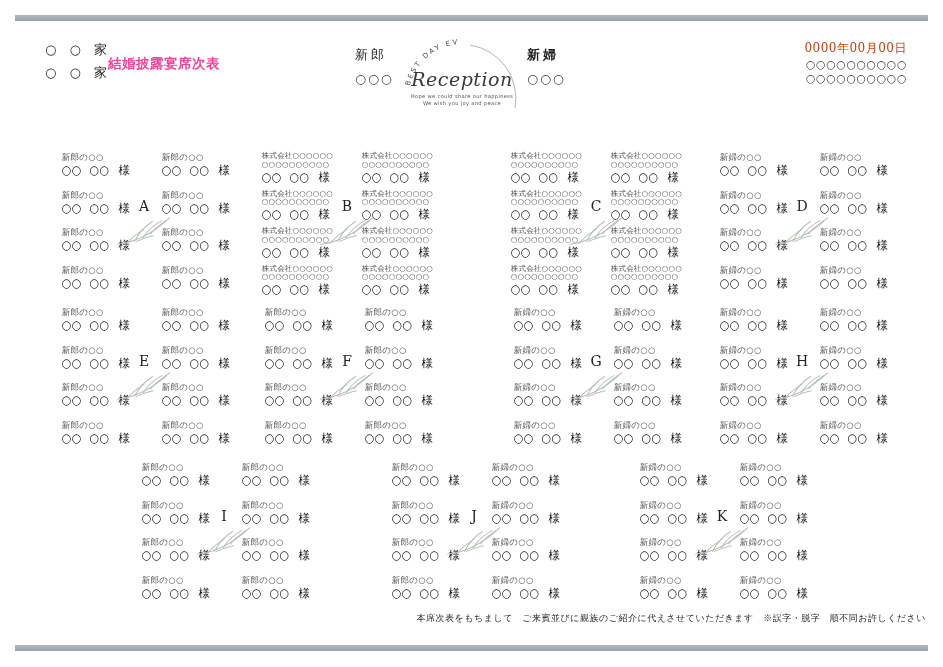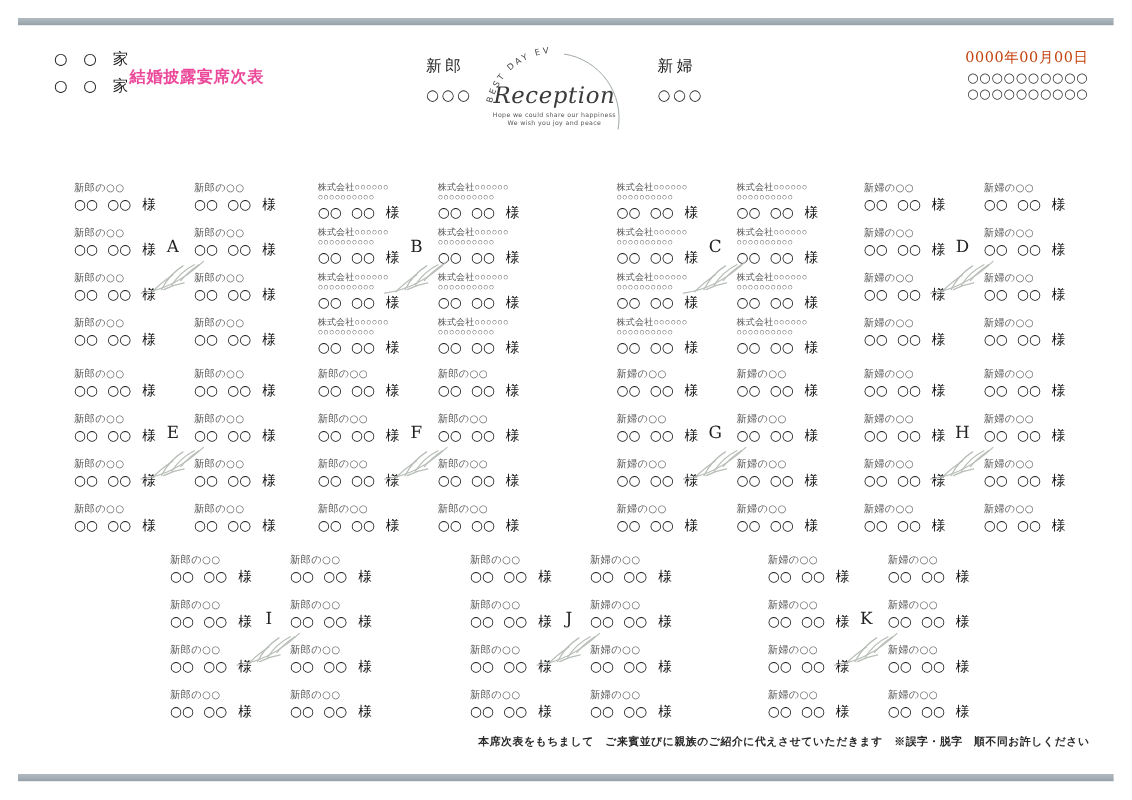--- a/index.html
+++ b/index.html
@@ -17,52 +17,52 @@
 
   
   .family{position:absolute;left:45px;top:38px;font-size:13px;color:#222;}
   .family .row{height:23px;line-height:23px;word-spacing:7px;letter-spacing:1px;}
   .main-title{position:absolute;left:108px;top:55px;font-size:13.5px;font-weight:bold;
     letter-spacing:0.5px;color:#ec4899;}
   .couple{position:absolute;text-align:left;}
   .couple .lbl{font-size:13px;letter-spacing:3px;}
   .couple .nm{margin-top:7px;font-size:12.5px;letter-spacing:2px;color:#333;}
   .couple.groom{left:355px;top:46px;}
-  .couple.bride{left:548px;top:46px;}
+  .couple.bride{left:527px;top:46px;font-weight:bold;}
   .logo{position:absolute;left:398px;top:36px;width:130px;height:75px;}
 
   .dateblk{position:absolute;right:36px;top:40px;text-align:right;}
   .dateblk .date{font-size:12px;letter-spacing:0.5px;color:#c2410c;}
   .dateblk .venue{font-size:11px;line-height:11.5px;letter-spacing:0.5px;color:#333;margin-top:2px;}
   .dateblk .venue:first-of-type{margin-top:4px;}
 
   
   .table{position:absolute;width:172px;height:152px;display:flex;}
   .col{width:72px;display:flex;flex-direction:column;align-items:flex-end;}
   .mid{width:28px;position:relative;}
   .mid .letter{position:absolute;top:48px;left:50%;transform:translateX(-50%);
     font-size:14px;color:#222;}
   .mid .leaf{position:absolute;top:64px;left:-15px;width:58px;height:34px;}
   .guest{height:37.5px;box-sizing:border-box;padding-top:2px;}
   .g-label{font-size:8.5px;line-height:10px;color:#555;letter-spacing:0.3px;white-space:nowrap;}
   .g-name{font-size:11.5px;line-height:14px;color:#101010;white-space:nowrap;
     word-spacing:4px;margin-top:1px;}
   .hon{margin-left:9px;}
-  .guest.company .g-label{font-size:7.5px;line-height:8.8px;letter-spacing:0.2px;font-family:Liberation Serif, serif;}
+  .guest.company .g-label{font-size:7.5px;line-height:8.8px;letter-spacing:0.2px;}
   .guest.company .g-name{margin-top:0;}
 
   .t-A{left:58px;top:150px;} .t-B{left:261px;top:150px;}
   .t-C{left:510px;top:150px;} .t-D{left:716px;top:150px;}
   .t-E{left:58px;top:305px;} .t-F{left:261px;top:305px;}
   .t-G{left:510px;top:305px;} .t-H{left:716px;top:305px;}
   .t-I{left:138px;top:460px;} .t-J{left:388px;top:460px;} .t-K{left:636px;top:460px;}
 
   
-  .footer-note{position:absolute;right:35px;top:612px;font-size:9px;
-    letter-spacing:0.5px;color:#2a2a2a;white-space:nowrap;font-weight:bold;}
+  .footer-note{position:absolute;right:17px;top:612px;font-size:9px;
+    letter-spacing:0.5px;color:#2a2a2a;white-space:nowrap;}
 </style>
 </head>
 <body>
 
 <div class="band top"></div>
 <div class="band bottom"></div>
 
 <div class="family">
   <div class="row">○ ○ 家</div>
   <div class="row">○ ○ 家</div>

